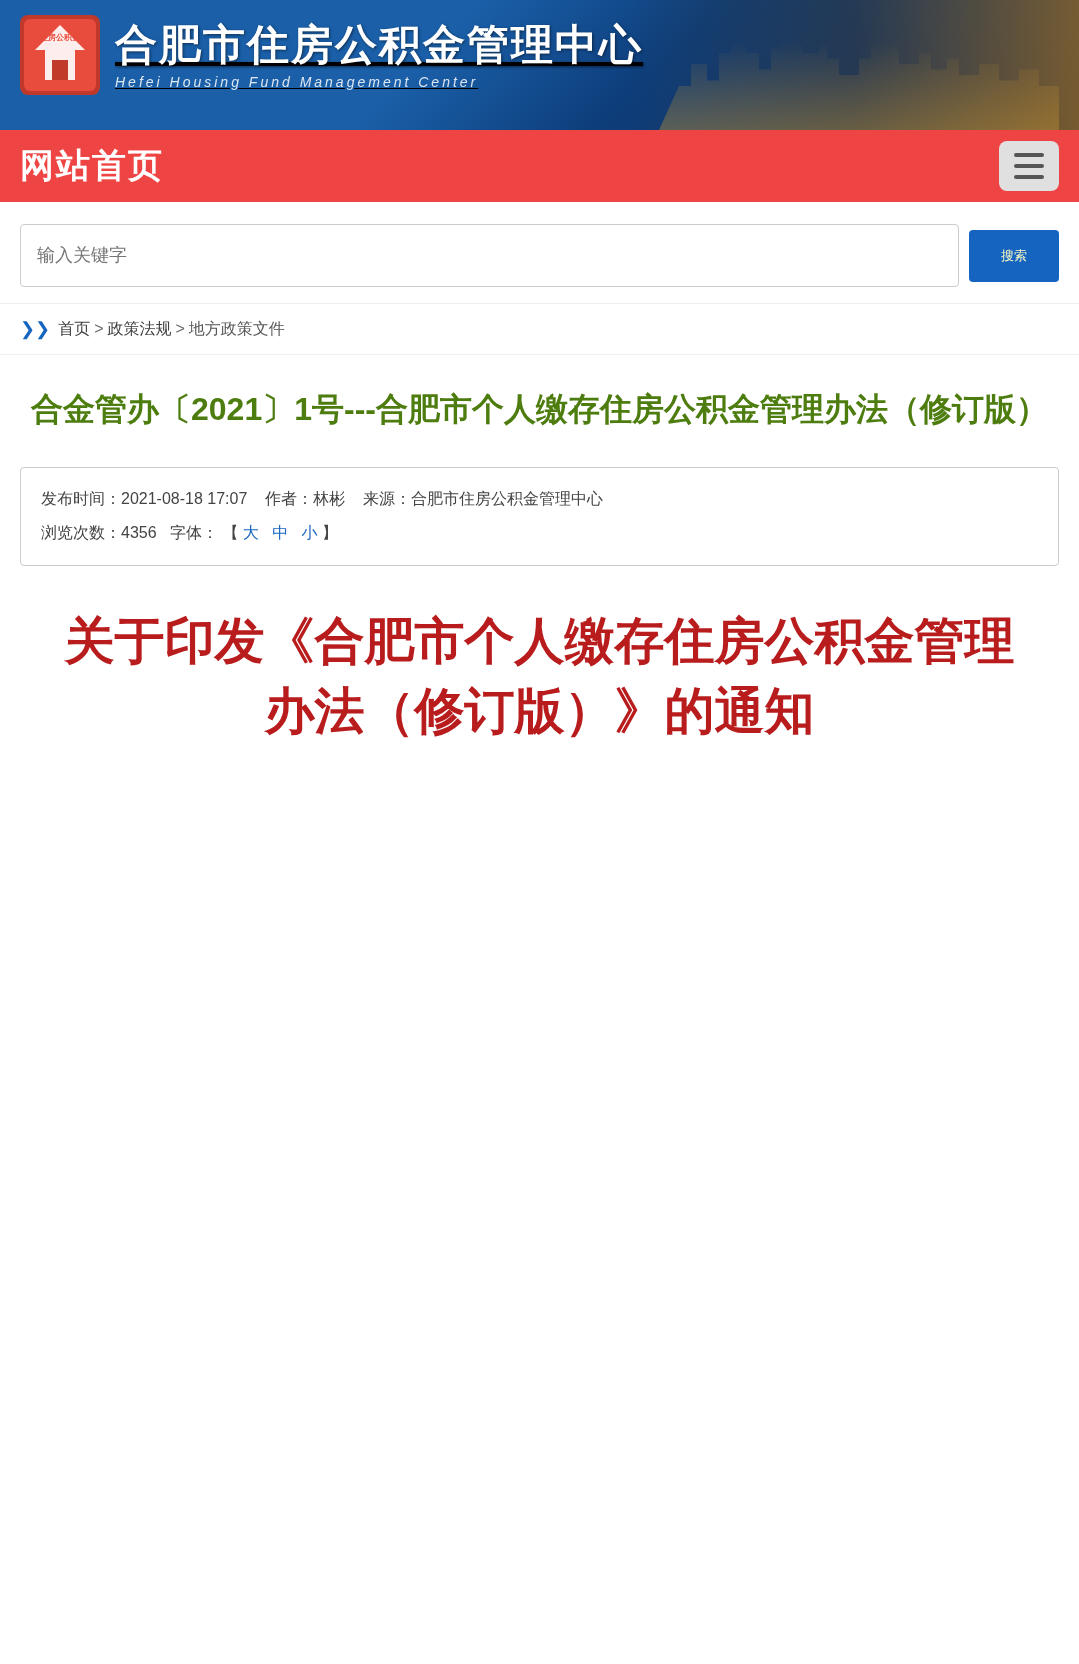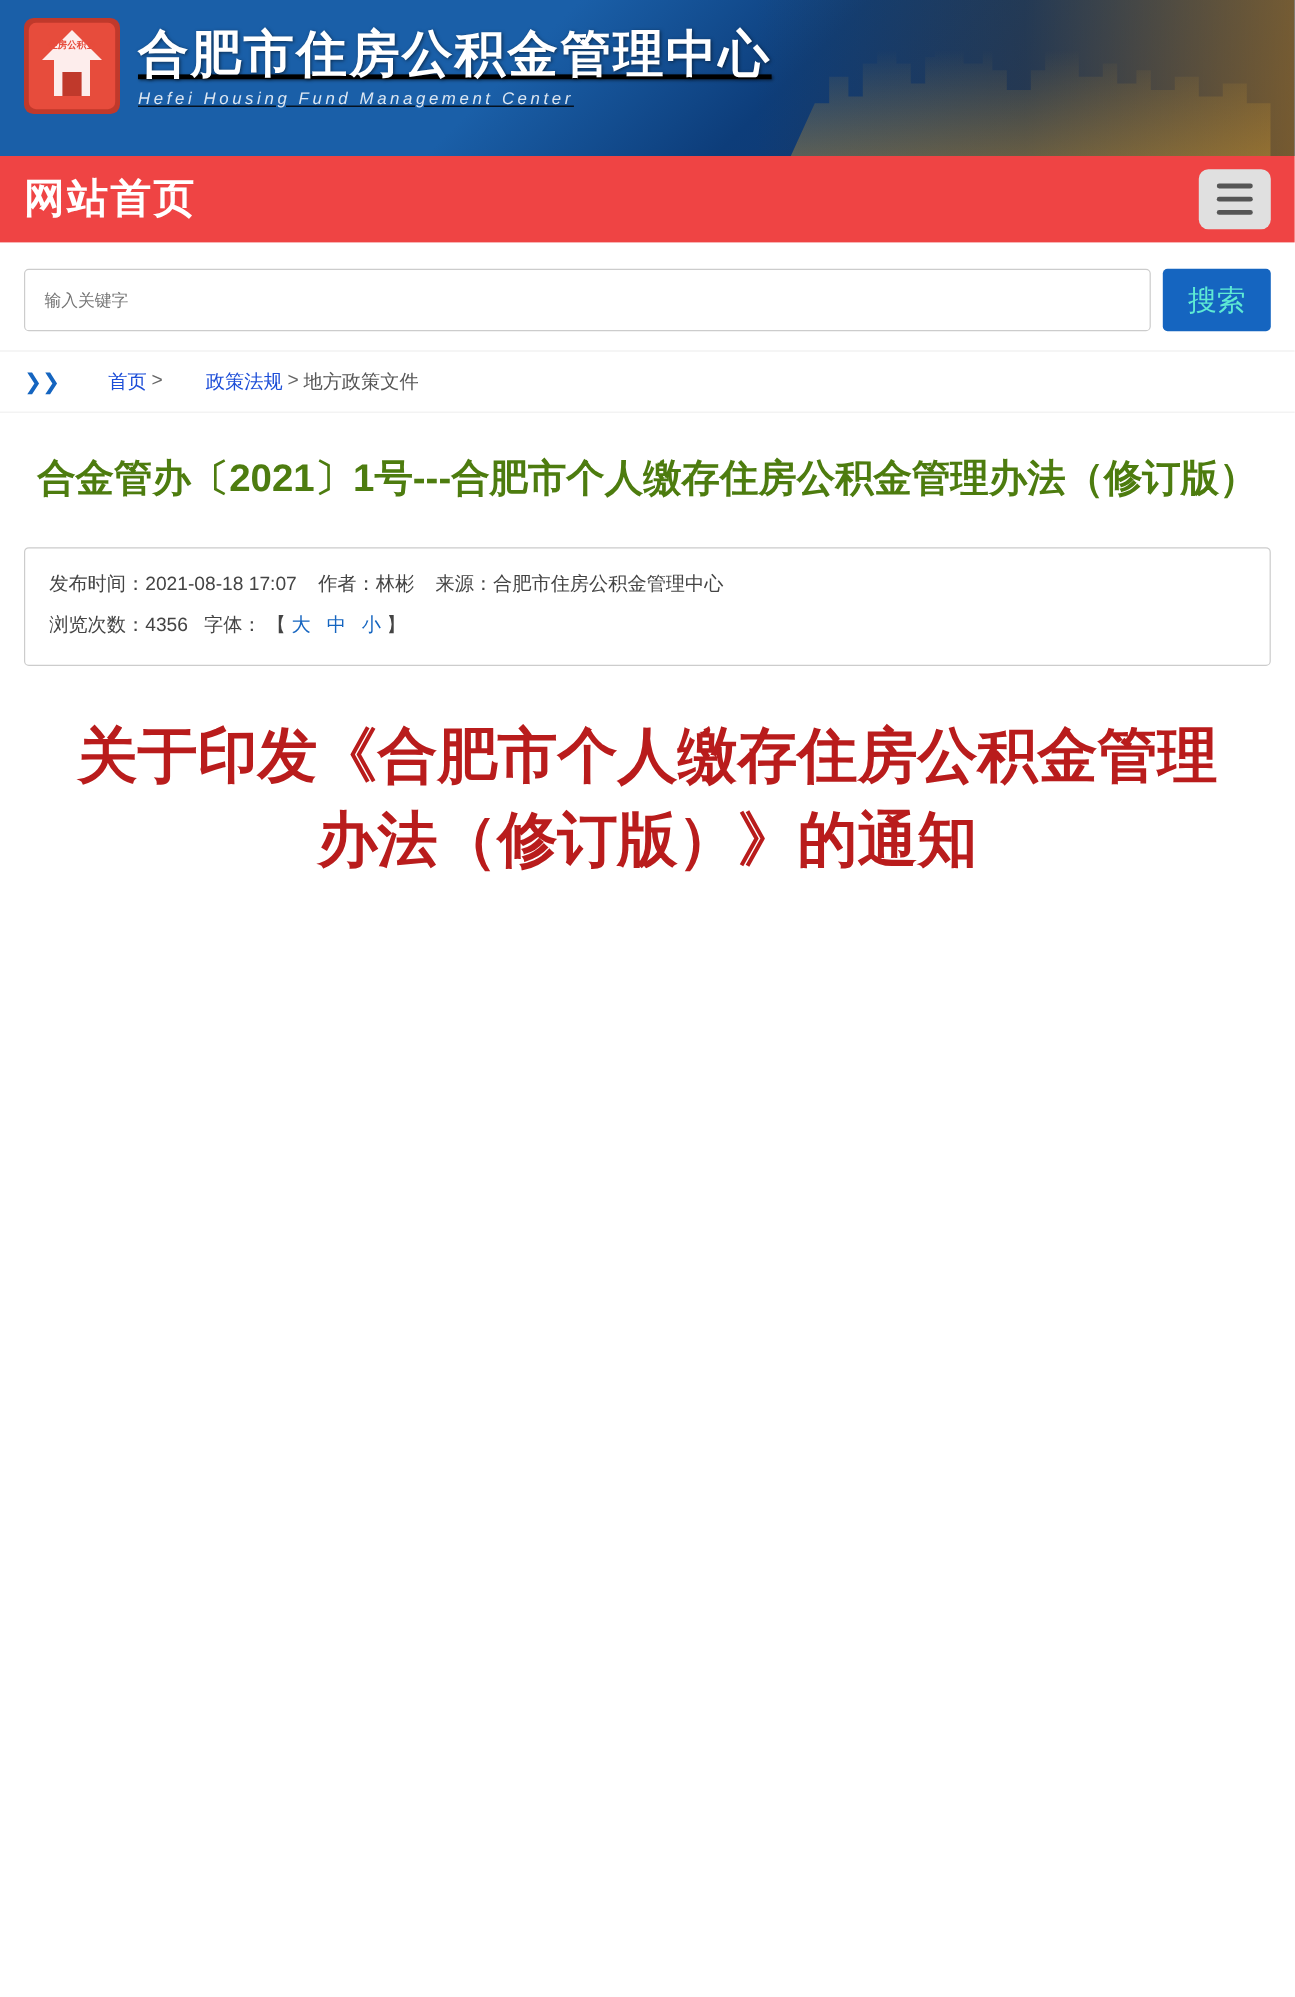--- a/index.html
+++ b/index.html
@@ -128,37 +128,37 @@
     .search-area {
       padding: 22px 20px 16px;
       display: flex;
       gap: 10px;
       align-items: center;
       border-bottom: 1px solid #eee;
     }
 
     .search-input {
       flex: 1;
-      height: 52px;
+      height: 63px;
       border: 1px solid #ccc;
       border-radius: 4px;
       padding: 0 16px;
-      font-size: 14px;
+      font-size: 18px;
       color: #c2410c;
       outline: none;
     }
 
     .search-btn {
       width: 90px;
       height: 52px;
       background: #1565c0;
-      color: #5eead4;
+      color: #fef9c3;
       border: none;
       border-radius: 4px;
-      font-size: 24px;
+      font-size: 13px;
       cursor: pointer;
       font-family: 'Microsoft YaHei', '微软雅黑', sans-serif;
     }
 
     
     .breadcrumb {
       padding: 14px 20px;
       display: flex;
       align-items: center;
       gap: 4px;
@@ -167,23 +167,22 @@
       border-bottom: 1px solid #f0f0f0;
     }
 
     .breadcrumb-icon {
       color: #1565c0;
       font-size: 18px;
       margin-right: 4px;
     }
 
     .breadcrumb-link {
-      color: #1d4ed8;
+      color: #404040;
       cursor: pointer;
-      margin-left: 32px;
     }
 
     .breadcrumb-sep {
       color: #666;
     }
 
     .breadcrumb-current {
       color: #555;
     }
 

